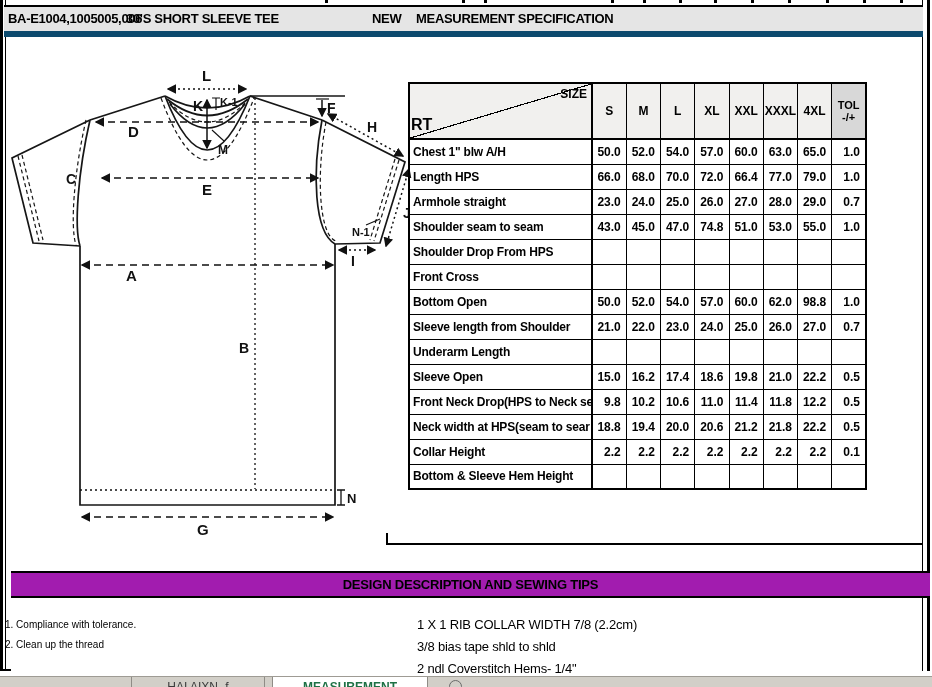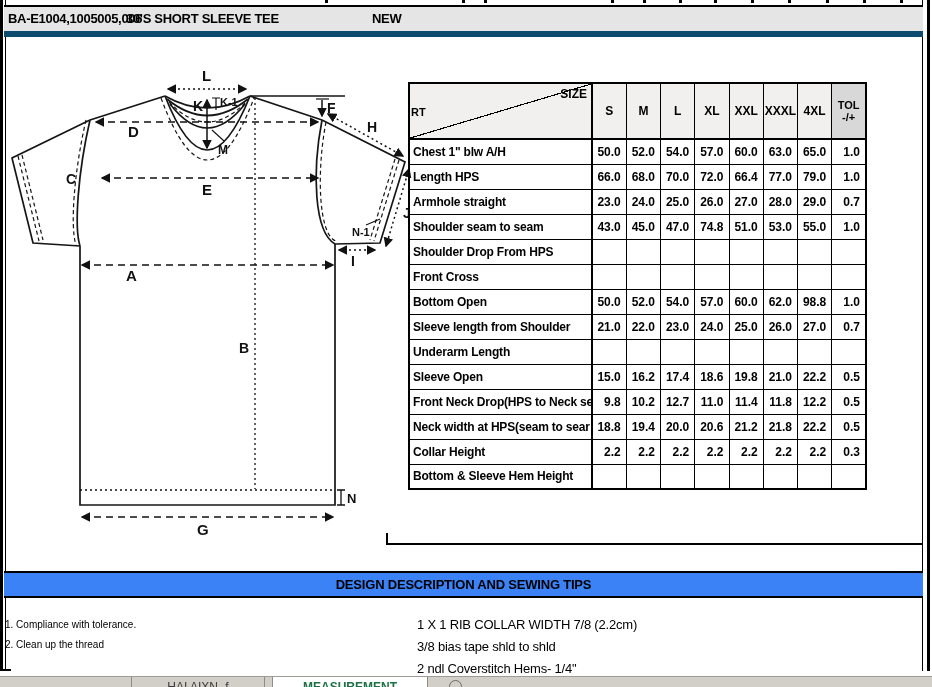--- a/index.html
+++ b/index.html
@@ -13,27 +13,27 @@
           border-top:2px solid #000;border-bottom:6px solid #0c4a6e;box-sizing:border-box;}
   .hdrbar span{position:absolute;top:4px;font-weight:bold;font-size:13px;letter-spacing:-0.3px;white-space:nowrap;}
   
   .spec{position:absolute;left:408px;top:82px;border-collapse:collapse;table-layout:fixed;width:459px;}
   .spec td,.spec th{border:1px solid #000;font-weight:bold;box-sizing:border-box;overflow:hidden;}
   .spec{border:2px solid #000;}
   .spec thead th{height:56px;font-size:12px;background:#f1f0ee;text-align:center;border-bottom:2px solid #000;}
   .spec th.corner{width:183px;position:relative;border-right:2px solid #000;
       background:#f1f0ee linear-gradient(to bottom right,rgba(0,0,0,0) 49.5%,#000 49.5%,#000 50.6%,rgba(0,0,0,0) 50.6%);}
   .corner .sz{position:absolute;top:3px;right:4px;font-size:12px;}
-  .corner .pt{position:absolute;bottom:20px;left:1px;font-size:11px;text-align:right;}
+  .corner .pt{position:absolute;bottom:4px;left:1px;font-size:16px;text-align:right;}
   .spec th.tol{background:#d8d8d8;font-size:11px;}
   .spec tbody td{height:25px;font-size:12px;}
   .spec td.lbl{text-align:left;padding:0 0 0 3px;white-space:nowrap;border-right:2px solid #000;letter-spacing:-0.2px;}
   .spec td.val{text-align:right;padding-right:5px;}
   
-  .desbar{position:absolute;left:4px;top:571px;width:919px;height:27px;background:#3b82f6;
+  .desbar{position:absolute;left:11px;top:571px;width:919px;height:27px;background:#a21caf;
           border-top:2px solid #000;border-bottom:2px solid #000;box-sizing:border-box;
           display:flex;align-items:center;justify-content:center;font-weight:bold;font-size:13px;letter-spacing:-0.2px;}
   .notesL{position:absolute;left:5px;top:615px;font-size:10px;line-height:20px;}
   .notesR{position:absolute;left:417px;top:614px;font-size:13px;font-weight:normal;line-height:22px;letter-spacing:-0.2px;}
   
   .tabstrip{position:absolute;left:0;top:676px;width:932px;height:20px;background:#d2cfc8;border-top:1px solid #9e9b94;}
   .sheettab{position:absolute;top:0;height:20px;box-sizing:border-box;font-size:12px;text-align:center;padding-top:3px;}
   .tab-inactive{left:131px;width:134px;border-left:1px solid #8f8c86;border-right:1px solid #8f8c86;color:#3a3a3a;}
   .tab-active{left:272px;width:156px;background:#fff;border-left:1px solid #8f8c86;border-right:1px solid #8f8c86;
               font-weight:bold;}
@@ -61,20 +61,21 @@
     <div class="tick" style="left: 788px;"></div>
     <div class="tick" style="left: 826px;"></div>
     <div class="tick" style="left: 863px;"></div>
     <div class="tick" style="left: 900px;"></div>
   </div>
 
 <div class="hdrbar">
   <span style="left:4px">BA-E1004,1005005,006</span>
   <span style="left:122px">30'S SHORT SLEEVE TEE</span>
   <span style="left:368px">NEW</span>
+  <span style="left:412px">MEASUREMENT SPECIFICATION</span>
 </div>
 
 <svg class="abs" style="left:6px;top:62px;" width="408" height="478" viewBox="0 0 408 478">
   <defs>
     <marker id="ar" viewBox="0 0 10 10" refX="8.5" refY="5" markerWidth="6.5" markerHeight="6.5" orient="auto-start-reverse">
       <path d="M0,0L10,5L0,10z" fill="#111"></path>
     </marker>
   </defs>
 
   <g fill="none" stroke="#161616" stroke-width="1.7">
@@ -269,21 +270,21 @@
         <td class="val">18.6</td>
         <td class="val">19.8</td>
         <td class="val">21.0</td>
         <td class="val">22.2</td>
         <td class="val">0.5</td>
       </tr>
       <tr>
         <td class="lbl">Front Neck Drop(HPS to Neck se</td>
         <td class="val">9.8</td>
         <td class="val">10.2</td>
-        <td class="val">12.7</td>
+        <td class="val">10.6</td>
         <td class="val">11.0</td>
         <td class="val">11.4</td>
         <td class="val">11.8</td>
         <td class="val">12.2</td>
         <td class="val">0.5</td>
       </tr>
       <tr>
         <td class="lbl">Neck width at HPS(seam to sear</td>
         <td class="val">18.8</td>
         <td class="val">19.4</td>
@@ -296,21 +297,21 @@
       </tr>
       <tr>
         <td class="lbl">Collar Height</td>
         <td class="val">2.2</td>
         <td class="val">2.2</td>
         <td class="val">2.2</td>
         <td class="val">2.2</td>
         <td class="val">2.2</td>
         <td class="val">2.2</td>
         <td class="val">2.2</td>
-        <td class="val">0.3</td>
+        <td class="val">0.1</td>
       </tr>
       <tr>
         <td class="lbl">Bottom &amp; Sleeve Hem Height</td>
         <td class="val"></td>
         <td class="val"></td>
         <td class="val"></td>
         <td class="val"></td>
         <td class="val"></td>
         <td class="val"></td>
         <td class="val"></td>

